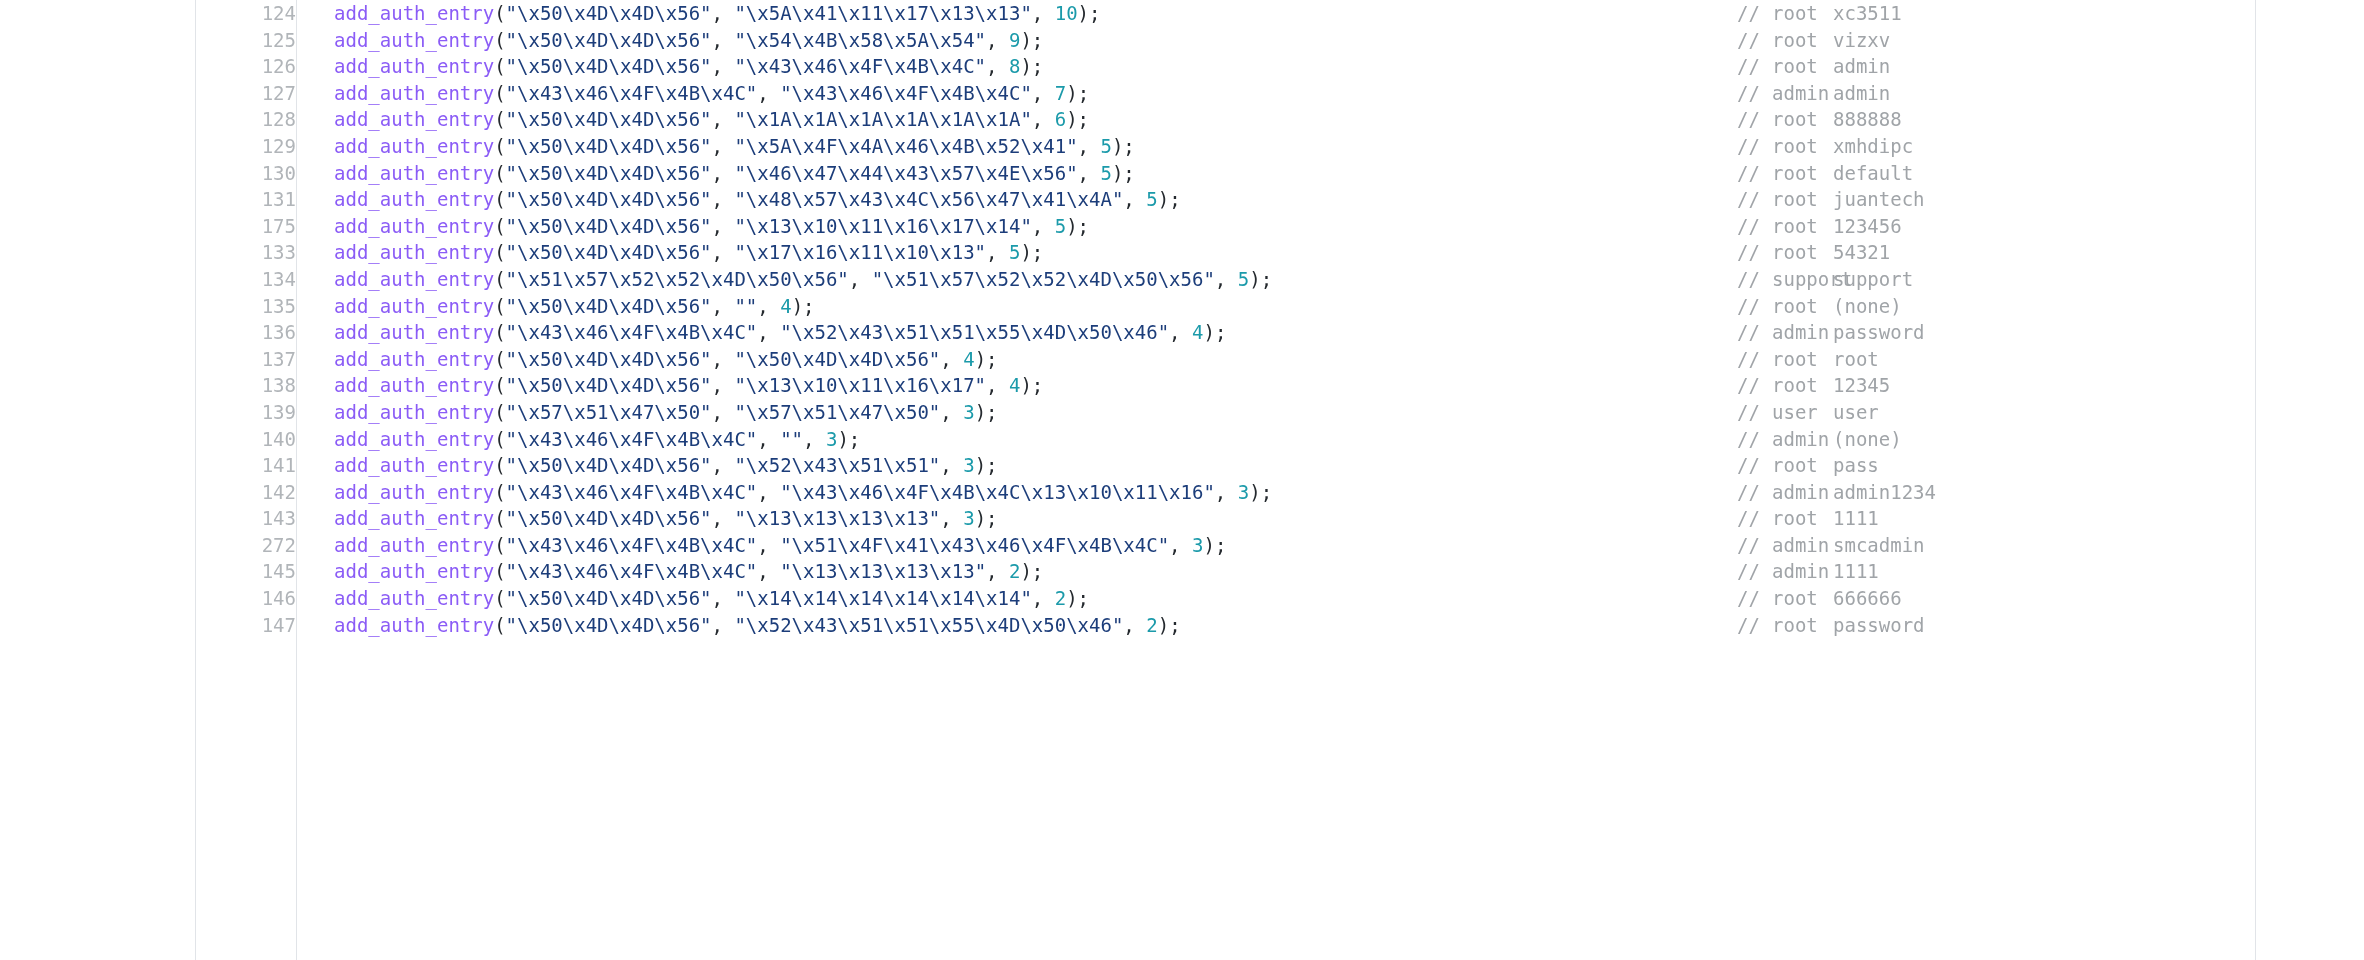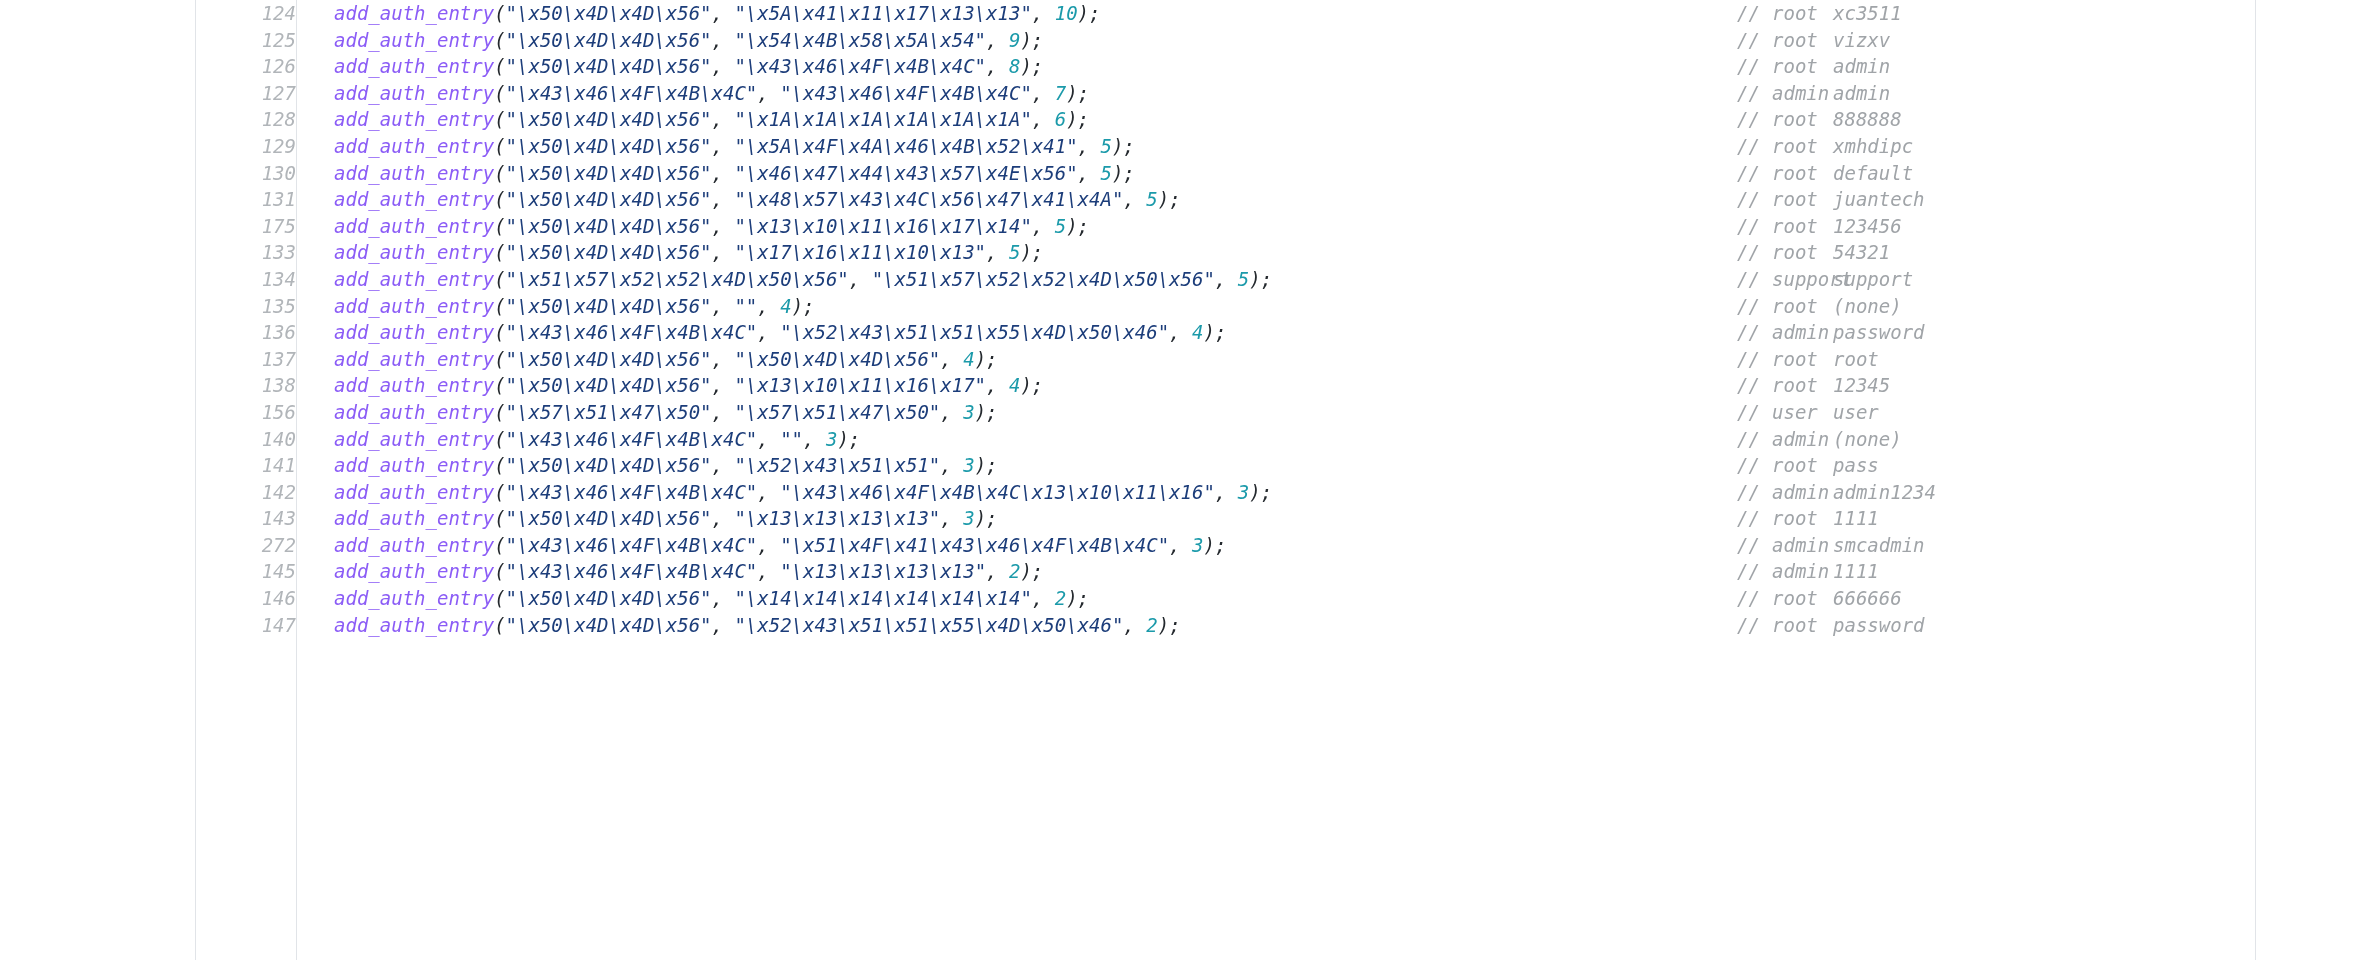--- a/index.html
+++ b/index.html
@@ -13,21 +13,20 @@
     overflow: hidden;
     font-family: "DejaVu Sans Mono", "Liberation Mono", monospace;
   }
 
   #code-viewer {
     position: relative;
     width: 2364px;
     height: 776px;
     background: #ffffff;
     box-sizing: border-box;
-    font-style: italic;
   }
 
   
   .frame-left {
     position: absolute;
     left: 195px;
     top: 0;
     width: 1px;
     height: 960px;
     background: #e1e4e8;
@@ -159,21 +158,21 @@
         </tr>
         <tr class="code-row">
           <td class="line-no">137</td>
           <td class="line-code" style="position: relative;"><span class="tok-fn">add_auth_entry</span><span class="tok-punc">(</span><span class="tok-str">"\x50\x4D\x4D\x56"</span><span class="tok-punc">, </span><span class="tok-str">"\x50\x4D\x4D\x56"</span><span class="tok-punc">, </span><span class="tok-num">4</span><span class="tok-punc">);</span><span class="tok-cmt" style="position: absolute; left: 1425px;"><span class="tok-cmt" style="position: absolute; left: 0px;">//</span><span class="tok-cmt" style="position: absolute; left: 35px;">root</span><span class="tok-cmt" style="position: absolute; left: 96px;">root</span></span></td>
         </tr>
         <tr class="code-row">
           <td class="line-no">138</td>
           <td class="line-code" style="position: relative;"><span class="tok-fn">add_auth_entry</span><span class="tok-punc">(</span><span class="tok-str">"\x50\x4D\x4D\x56"</span><span class="tok-punc">, </span><span class="tok-str">"\x13\x10\x11\x16\x17"</span><span class="tok-punc">, </span><span class="tok-num">4</span><span class="tok-punc">);</span><span class="tok-cmt" style="position: absolute; left: 1425px;"><span class="tok-cmt" style="position: absolute; left: 0px;">//</span><span class="tok-cmt" style="position: absolute; left: 35px;">root</span><span class="tok-cmt" style="position: absolute; left: 96px;">12345</span></span></td>
         </tr>
         <tr class="code-row">
-          <td class="line-no">156</td>
+          <td class="line-no">139</td>
           <td class="line-code" style="position: relative;"><span class="tok-fn">add_auth_entry</span><span class="tok-punc">(</span><span class="tok-str">"\x57\x51\x47\x50"</span><span class="tok-punc">, </span><span class="tok-str">"\x57\x51\x47\x50"</span><span class="tok-punc">, </span><span class="tok-num">3</span><span class="tok-punc">);</span><span class="tok-cmt" style="position: absolute; left: 1425px;"><span class="tok-cmt" style="position: absolute; left: 0px;">//</span><span class="tok-cmt" style="position: absolute; left: 35px;">user</span><span class="tok-cmt" style="position: absolute; left: 96px;">user</span></span></td>
         </tr>
         <tr class="code-row">
           <td class="line-no">140</td>
           <td class="line-code" style="position: relative;"><span class="tok-fn">add_auth_entry</span><span class="tok-punc">(</span><span class="tok-str">"\x43\x46\x4F\x4B\x4C"</span><span class="tok-punc">, </span><span class="tok-str">""</span><span class="tok-punc">, </span><span class="tok-num">3</span><span class="tok-punc">);</span><span class="tok-cmt" style="position: absolute; left: 1425px;"><span class="tok-cmt" style="position: absolute; left: 0px;">//</span><span class="tok-cmt" style="position: absolute; left: 35px;">admin</span><span class="tok-cmt" style="position: absolute; left: 96px;">(none)</span></span></td>
         </tr>
         <tr class="code-row">
           <td class="line-no">141</td>
           <td class="line-code" style="position: relative;"><span class="tok-fn">add_auth_entry</span><span class="tok-punc">(</span><span class="tok-str">"\x50\x4D\x4D\x56"</span><span class="tok-punc">, </span><span class="tok-str">"\x52\x43\x51\x51"</span><span class="tok-punc">, </span><span class="tok-num">3</span><span class="tok-punc">);</span><span class="tok-cmt" style="position: absolute; left: 1425px;"><span class="tok-cmt" style="position: absolute; left: 0px;">//</span><span class="tok-cmt" style="position: absolute; left: 35px;">root</span><span class="tok-cmt" style="position: absolute; left: 96px;">pass</span></span></td>
         </tr>

